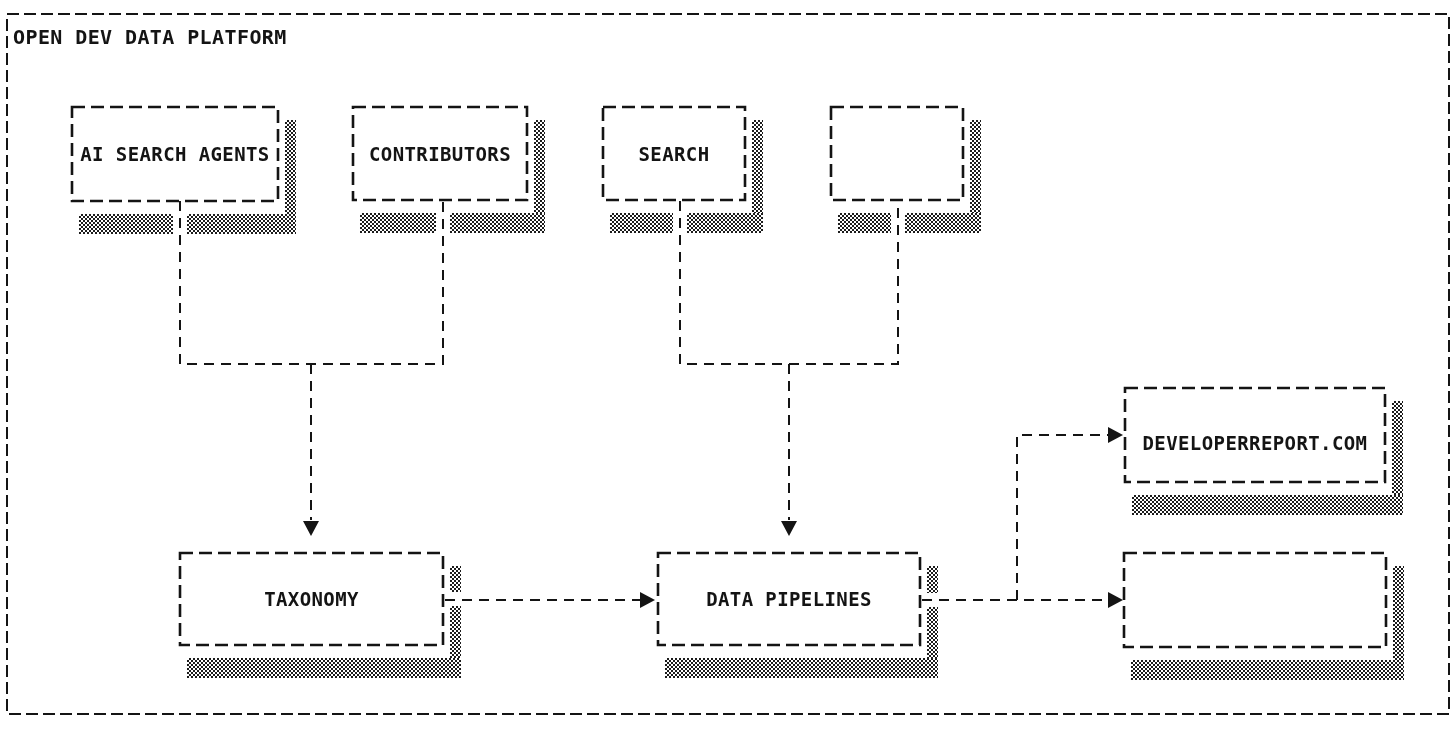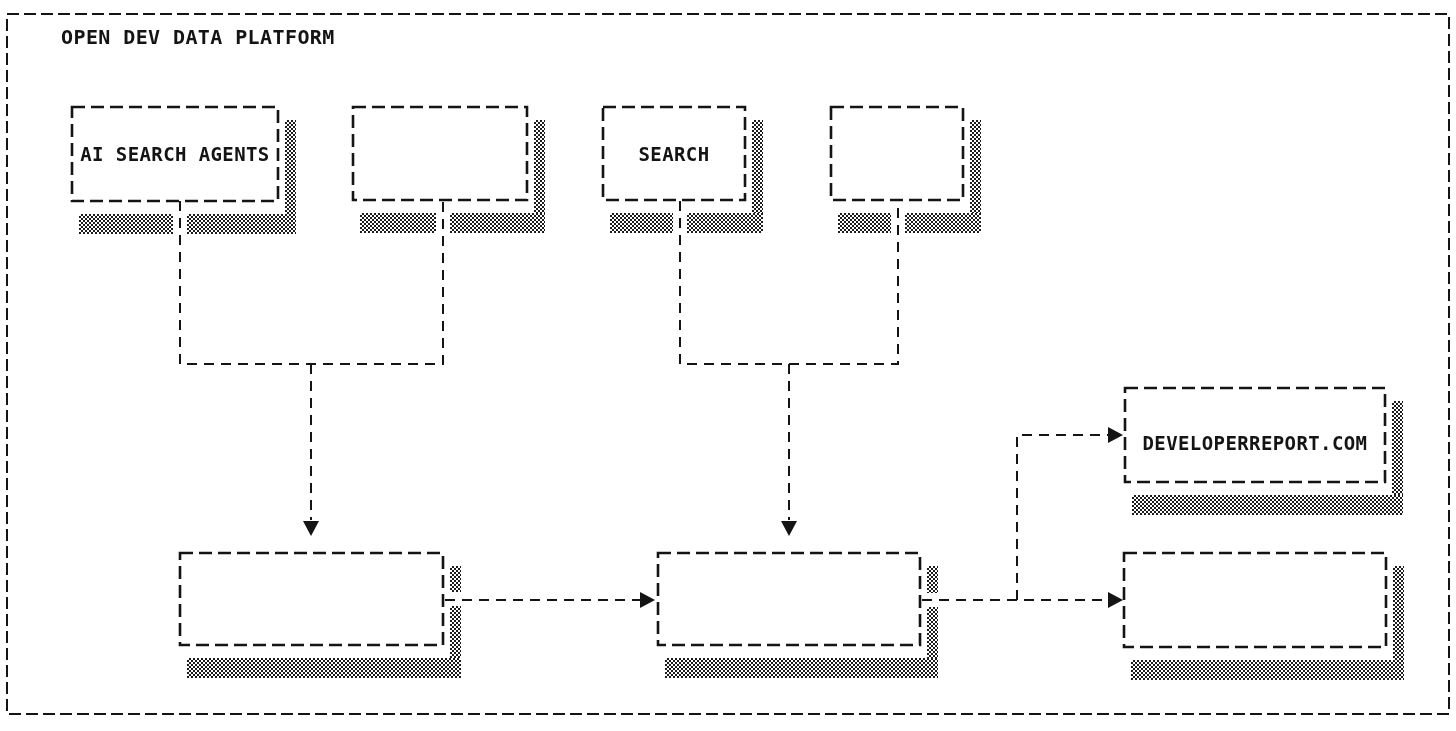--- a/index.html
+++ b/index.html
@@ -16,21 +16,21 @@
   }
   .wires{position:absolute;left:0;top:0;}
   .wires *{vector-effect:non-scaling-stroke;}
   .lbl{
     position:absolute;display:flex;align-items:center;justify-content:center;
     color:#141414;font-weight:bold;font-size:19px;letter-spacing:0.4px;
     white-space:nowrap;text-align:right;
   }
   .title{
     position:absolute;left:13px;top:25px;color:#141414;
-    font-weight:bold;font-size:20px;letter-spacing:0.4px;white-space:nowrap;margin-left:48px;
+    font-weight:bold;font-size:20px;letter-spacing:0.4px;white-space:nowrap;
   }
 </style>
 </head>
 <body>
 
 <div class="canvas">
 
   <i class="sh" style="left:285px;top:120px;width:11px;height:113px"></i>
   <i class="sh" style="left:79px;top:214px;width:94px;height:20px"></i>
   <i class="sh" style="left:187px;top:214px;width:109px;height:20px"></i>
@@ -92,16 +92,19 @@
       <polygon points="781,521 797,521 789,536"></polygon>
       <polygon points="640,592 640,608 655,600"></polygon>
       <polygon points="1108,592 1108,608 1123,600"></polygon>
       <polygon points="1108,427 1108,443 1123,435"></polygon>
     </g>
   </svg>
 
   <div class="title">OPEN DEV DATA PLATFORM</div>
 
   <div class="lbl" style="left:72px;top:107px;width:206px;height:94px">AI SEARCH AGENTS</div>
+  <div class="lbl" style="left:353px;top:107px;width:174px;height:93px">CONTRIBUTORS</div>
   <div class="lbl" style="left:603px;top:107px;width:142px;height:93px">SEARCH</div>
+  <div class="lbl" style="left:180px;top:553px;width:263px;height:92px">TAXONOMY</div>
+  <div class="lbl" style="left:658px;top:553px;width:262px;height:92px">DATA PIPELINES</div>
   <div class="lbl" style="left:1125px;top:396px;width:260px;height:94px">DEVELOPERREPORT.COM</div>
 
 </div>
 
 </body></html>

